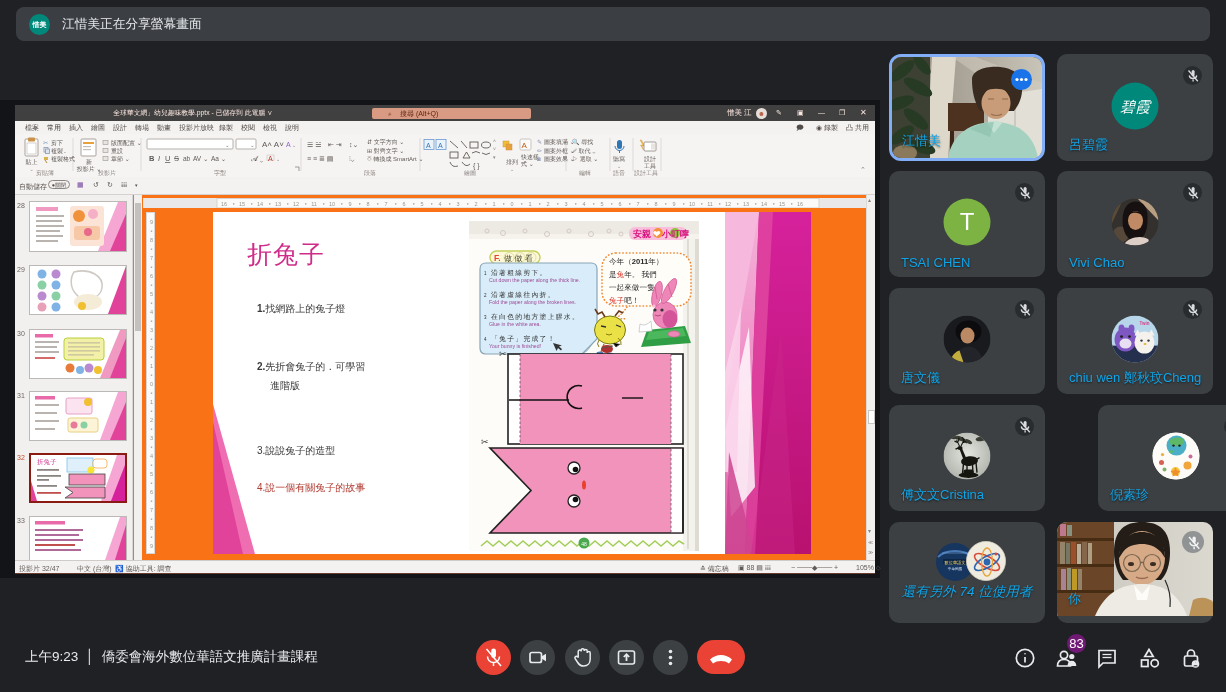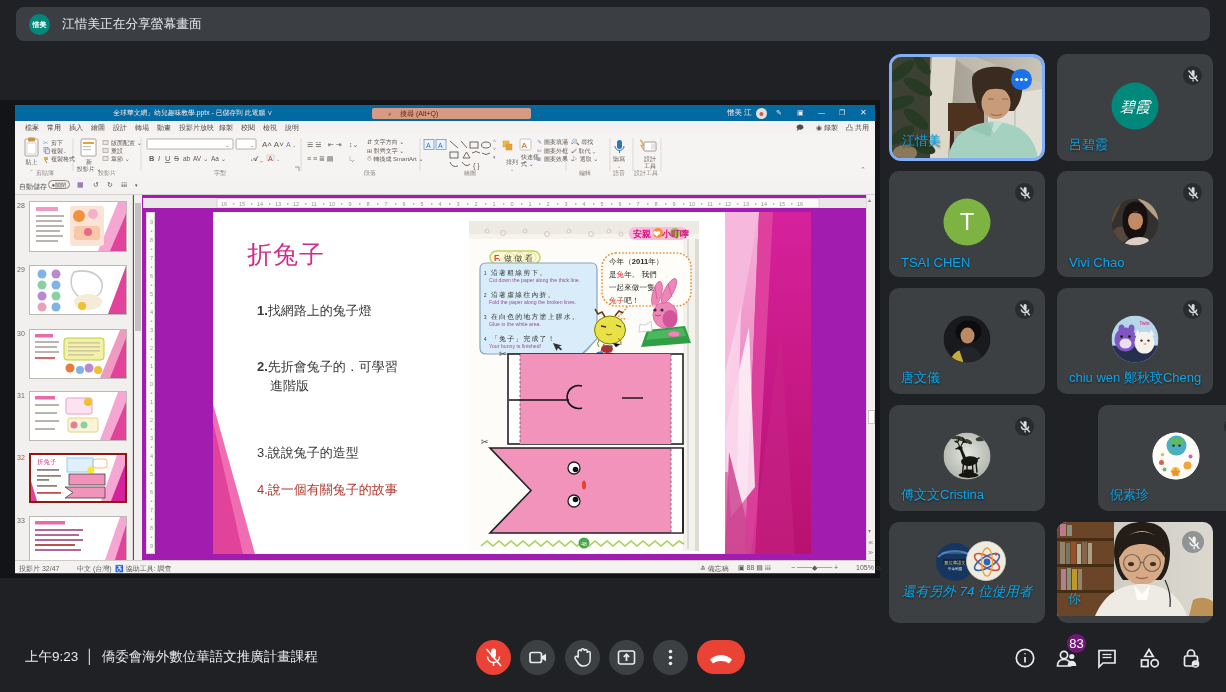--- a/index.html
+++ b/index.html
@@ -12,55 +12,55 @@
   #topbar { left:16px; top:7px; width:1194px; height:34px; background:#3b3e43; border-radius:8px; }
   #topbar .av { left:13px; top:7px; width:21px; height:21px; border-radius:50%; background:#00897b;
      color:#fff; font-size:7px; text-align:center; line-height:21px; font-weight:bold;}
   #topbar .t { left:46px; top:0; height:34px; line-height:34px; color:#e8eaed; font-size:12.7px; font-weight:500;}
 
   
   #share { left:0; top:100px; width:880px; height:478px; background:#131418; }
   #ppt { left:15px; top:5px; width:860px; height:469px; background:#f4f2f1; }
 
   
-  #ptitle { left:0; top:0; width:860px; height:16px; background:#0369a1; color:#fff; }
+  #ptitle { left:0; top:0; width:860px; height:16px; background:#404040; color:#fff; }
   #ptitle .doc { left:73px; top:0; width:210px; text-align:center; font-size:6.8px; line-height:16px; color:#fde8e2;}
   #ptitle .search { left:357px; top:3px; width:159px; height:11px; background:#d89a82; border-radius:2px;
       font-size:7px; color:#5d2312; line-height:11px; text-align:left; padding-left:28px;}
 
   
   #ptabs { left:0; top:16px; width:860px; height:13px; background:#f4f2f1; font-size:7px; color:#524c48;}
   #ptabs span { position:absolute; top:2px; }
 
   
   #pribbon { left:0; top:29px; width:860px; height:43px; background:#f6f4f3; border-bottom:1px solid #d9d5d3;}
 
   
   #pqat { left:0; top:72px; width:860px; height:18px; background:#f4f2f1; border-bottom:1px solid #d5d1cf; font-size:7px; color:#55504c;}
 
   
-  #pcontent { left:0; top:90px; width:860px; height:365px; background:#a21caf; overflow:hidden; }
+  #pcontent { left:0; top:90px; width:860px; height:365px; background:#f97316; overflow:hidden; }
   #thumbcol { left:0; top:0; width:118px; height:366px; background:#f2f0ef; border-right:1px solid #d9d5d3;}
   .tnum { position:absolute; left:2px; width:10px; font-size:7px; color:#6d6763; text-align:left;}
   .thumb { position:absolute; left:14px; width:98px; background:#fff; border:1px solid #bcb8b5; }
   
   #tscroll { left:119px; top:0; width:8px; height:366px; background:#f2f0ef; }
   #tscroll .bar { position:absolute; left:1px; width:6px; top:8px; height:128px; background:#c4c0bd; border-radius:0;}
   
   #vruler { left:131px; top:17px; width:9px; height:342px; background:#fbfaf9; border:1px solid #dad6d4; overflow:hidden;}
   
   #hruler { left:128px; top:1px; width:723px; height:12px; background:#fbfaf9; border:1px solid #dad6d4; overflow:hidden;}
   
   #rscroll { left:851px; top:0; width:9px; height:366px; background:#f2f0ef; border-left:1px solid #ddd9d7;}
   #rscroll .bar { position:absolute; left:1px; width:7px; top:215px; height:14px; background:#fff; border:1px solid #c9c5c2;}
 
   
   #slide { left:198px; top:17px; width:598px; height:342px; background:#fff; overflow:hidden; }
   #slide .title { left:34px; top:26px; font-size:25px; color:#cf2c8a; letter-spacing:1px;}
-  #slide .li { position:absolute; left:44px; font-size:13px; color:#3a3a3a; }
+  #slide .li { position:absolute; left:44px; font-size:10px; color:#3a3a3a; }
   #slide .num { font-weight:bold; }
 
   
   #pstatus .abs { white-space:nowrap; }
   #pstatus { left:0; top:455px; width:860px; height:14px; background:#f4f2f1; border-top:1px solid #cfcbc9; border-bottom:1px solid #6a3a2e;
      font-size:7px; color:#5f5b58; }
 
   
   .tile { position:absolute; width:156px; background:#3c4043; border-radius:10px; overflow:hidden;}
   .tname { position:absolute; left:12px; bottom:7px; color:#0ea5e9; font-size:13px; text-shadow:0 1px 2px rgba(0,0,0,.6); white-space:nowrap;}

